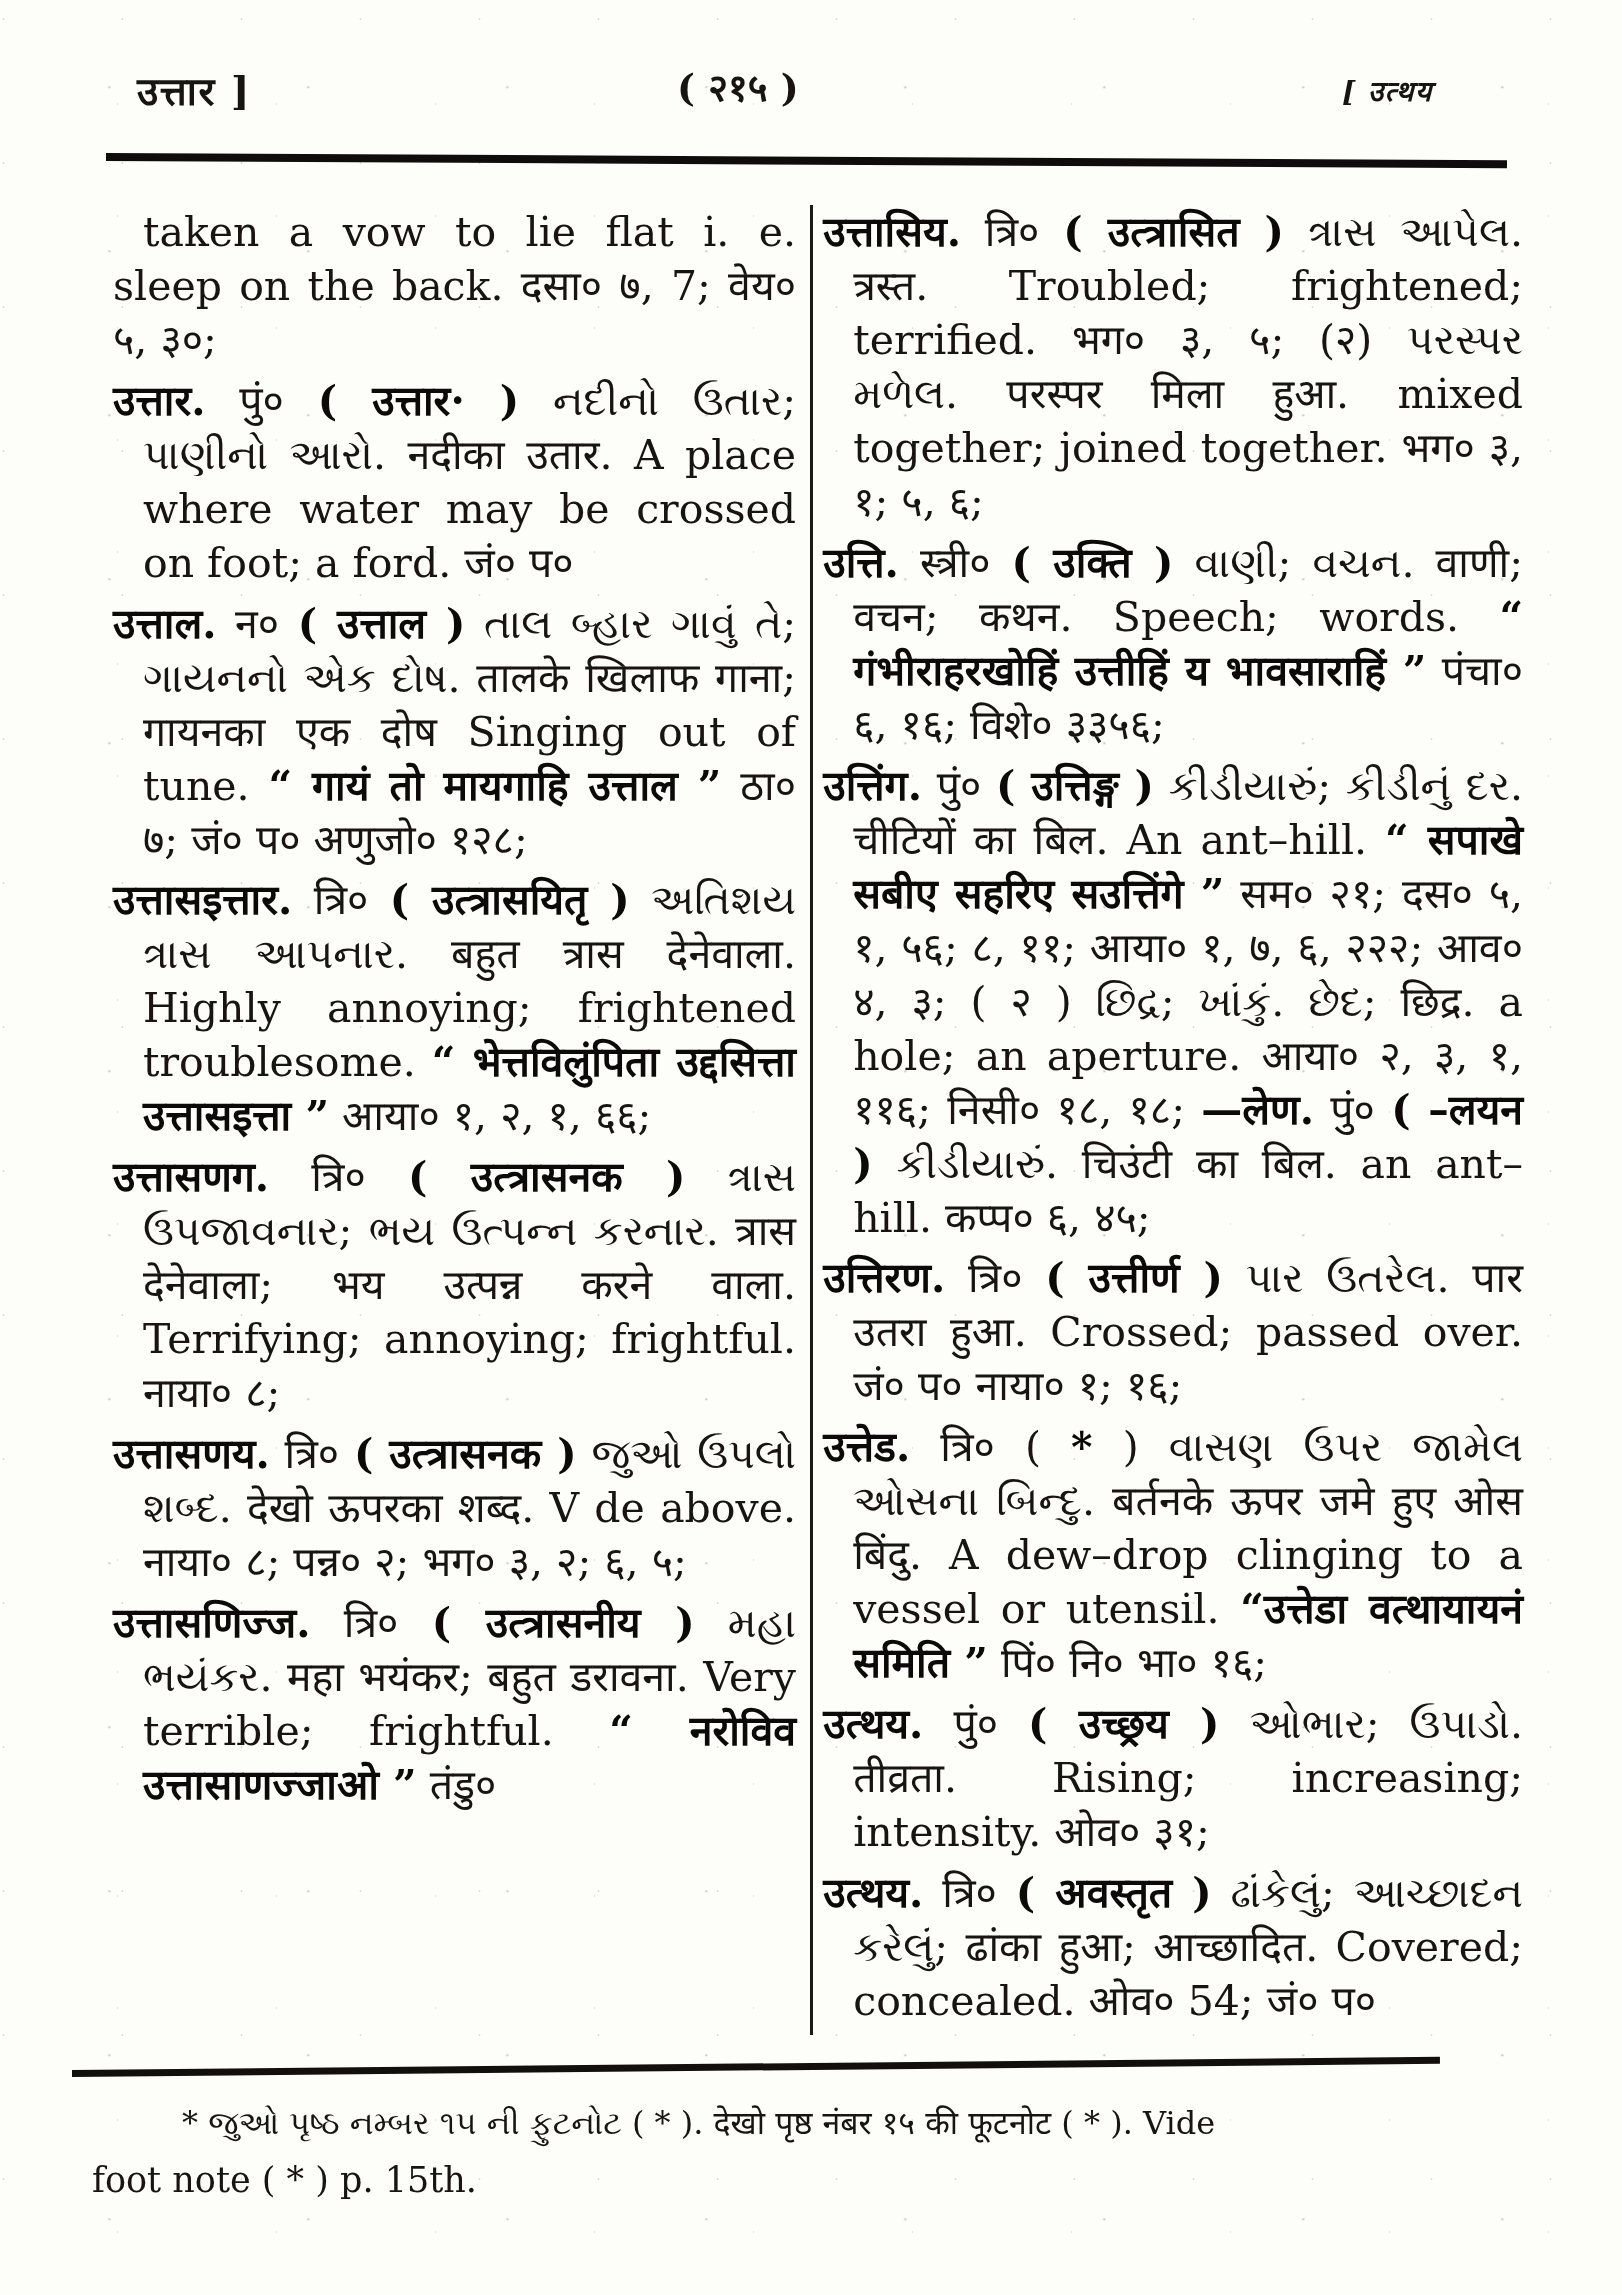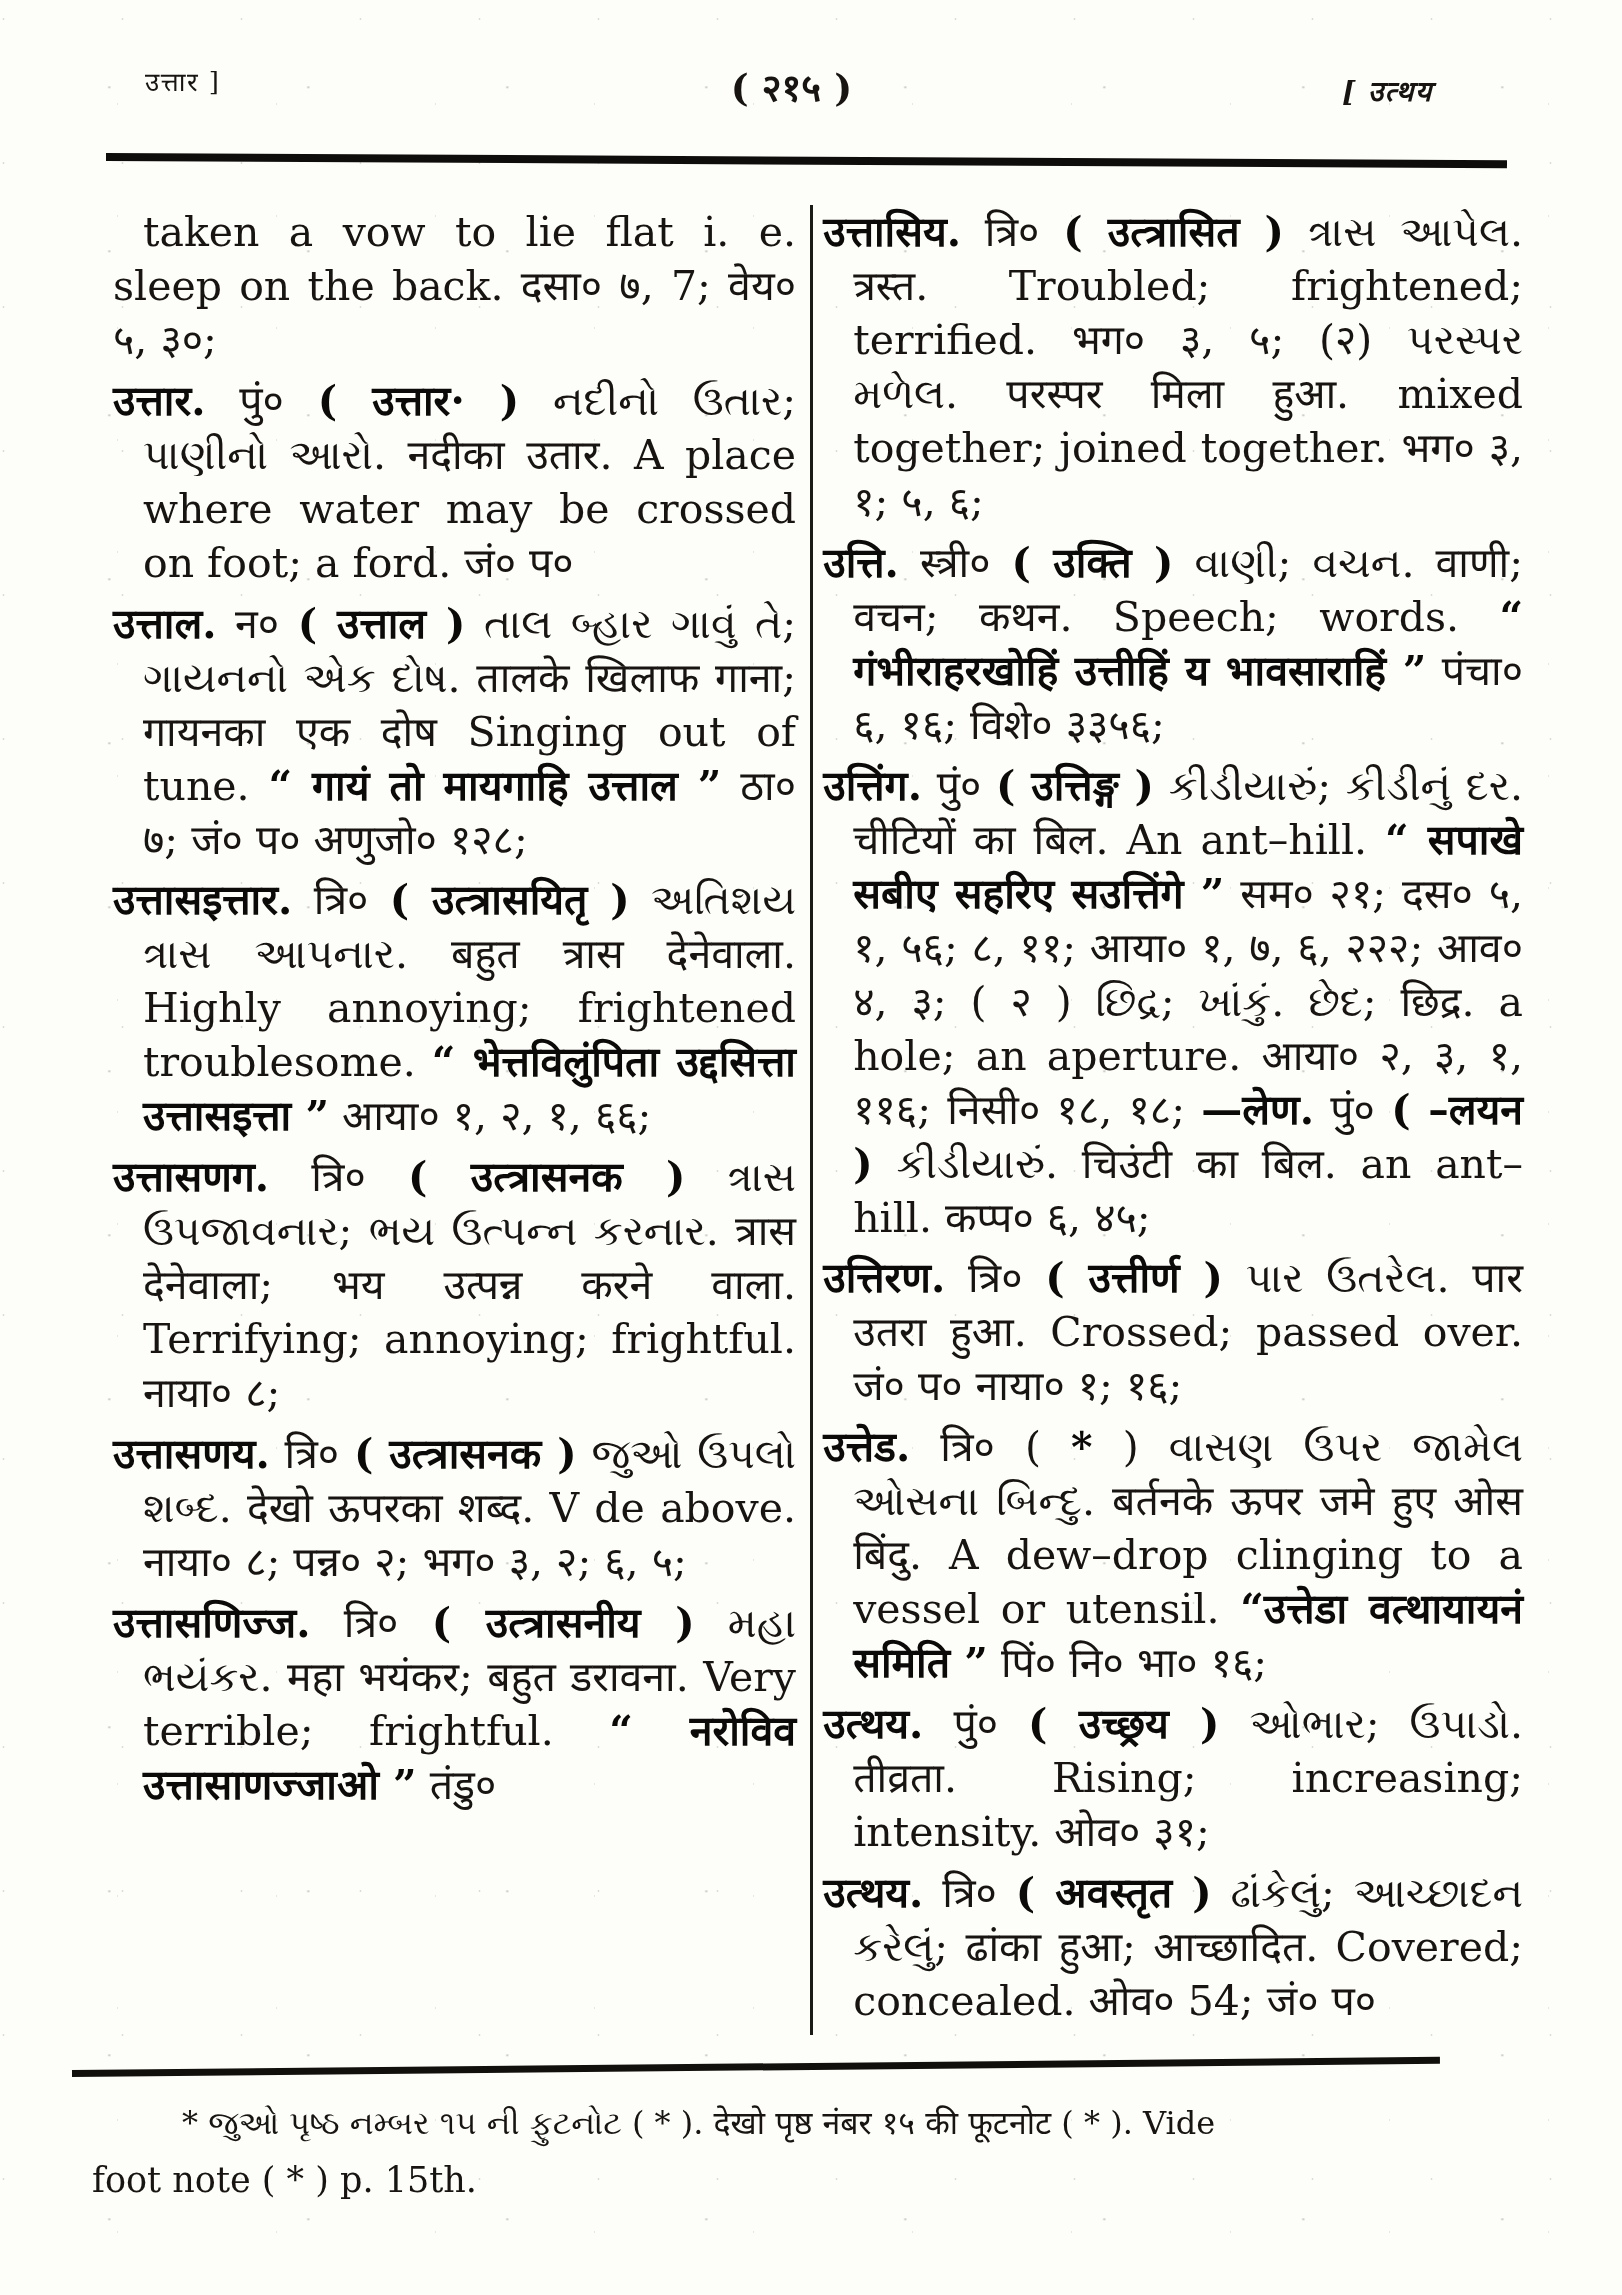--- a/index.html
+++ b/index.html
@@ -9,22 +9,22 @@
     background-color:#fdfdfa;
     background-image:
       radial-gradient(circle, rgba(25,22,18,.22) 0.9px, transparent 1.4px),
       radial-gradient(circle, rgba(25,22,18,.15) 0.8px, transparent 1.2px),
       radial-gradient(circle, rgba(25,22,18,.10) 0.8px, transparent 1.1px);
     background-size:199px 164px, 119px 144px, 159px 112px;
     background-position:9.8px 5.3px, 63px 91px, 38px 48px;
     color:#171411;
     font-family:"DejaVu Serif","Liberation Serif",serif;
   }
-  .hdr-left{position:absolute;left:137px;top:63px;font-size:26px;font-weight:400;letter-spacing:1.5px;margin-left:8px;}
-  .hdr-center{position:absolute;left:648px;top:60px;width:287px;text-align:center;font-size:38px;font-weight:700;}
+  .hdr-left{position:absolute;left:137px;top:63px;font-size:39px;font-weight:700;letter-spacing:1.5px;}
+  .hdr-center{position:absolute;left:677px;top:60px;width:287px;font-size:38px;font-weight:700;}
   .hdr-right{position:absolute;left:1342px;top:71px;font-size:28px;font-weight:700;letter-spacing:1.5px;font-style:italic;}
   .top-rule{position:absolute;left:106px;top:153px;width:1401px;height:7.5px;background:#0f0d0b;transform:rotate(0.3deg);transform-origin:left center;}
   .columns{
     position:absolute;left:113px;top:205px;width:1410px;min-height:1827px;
     display:flex;align-items:stretch;
   }
   .col{font-size:41px;line-height:54px;text-align:justify;}
   .col-left{width:683px;}
   .divider{width:3.8px;background:#1c1a17;margin-left:13.6px;margin-right:9.8px;}
   .col-right{flex:1;}

